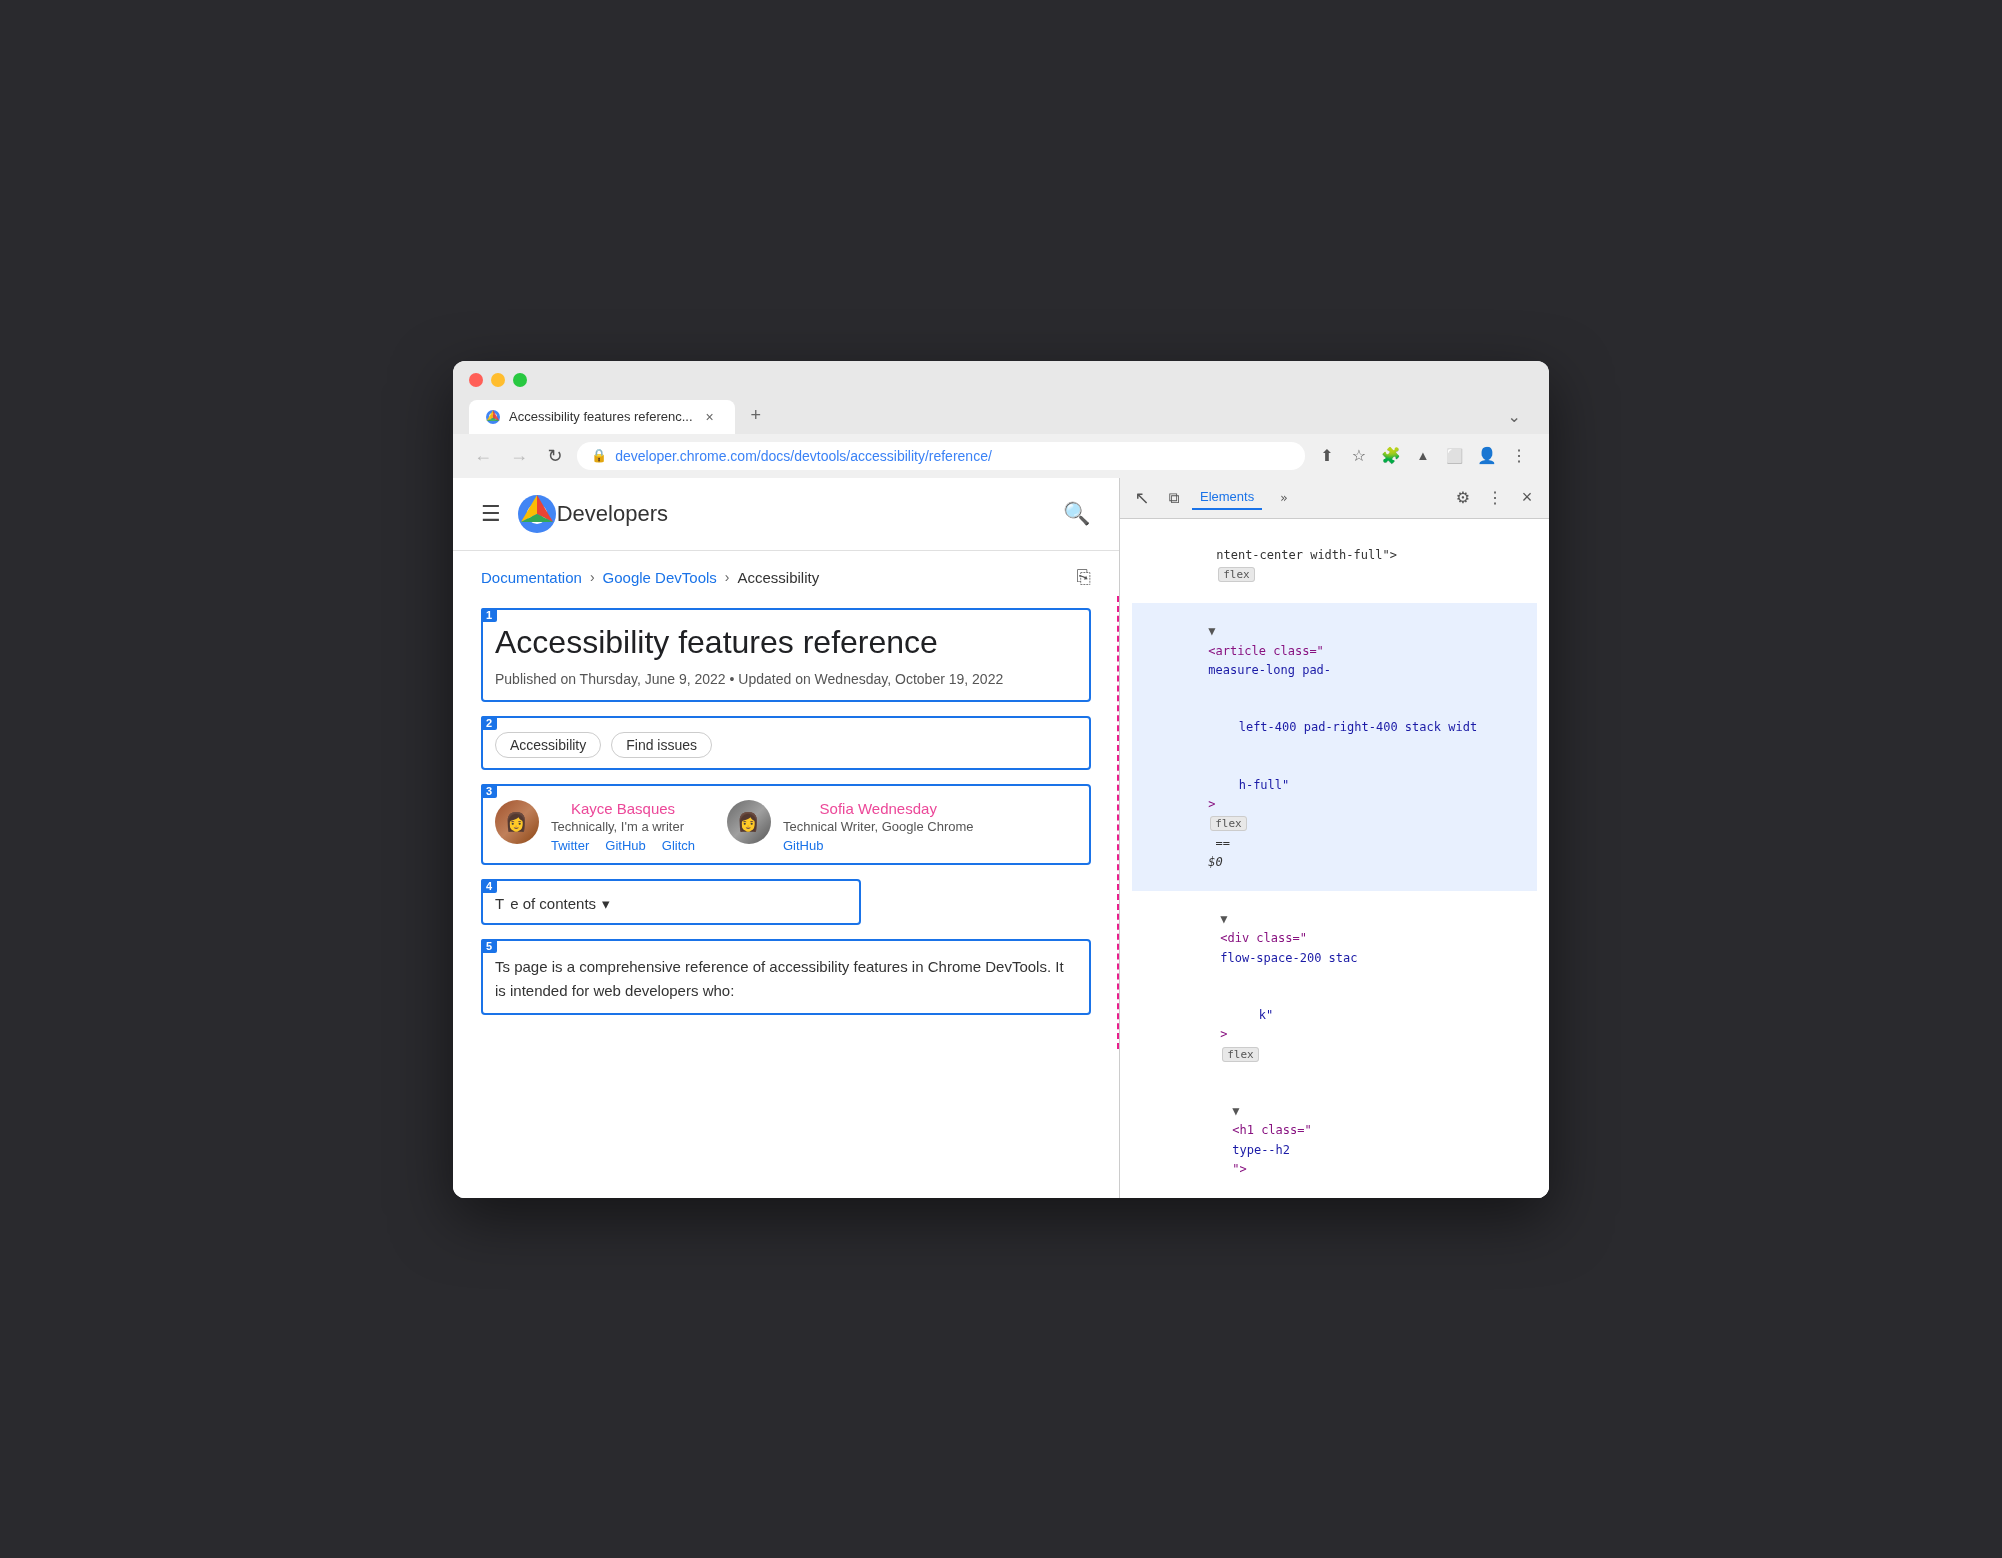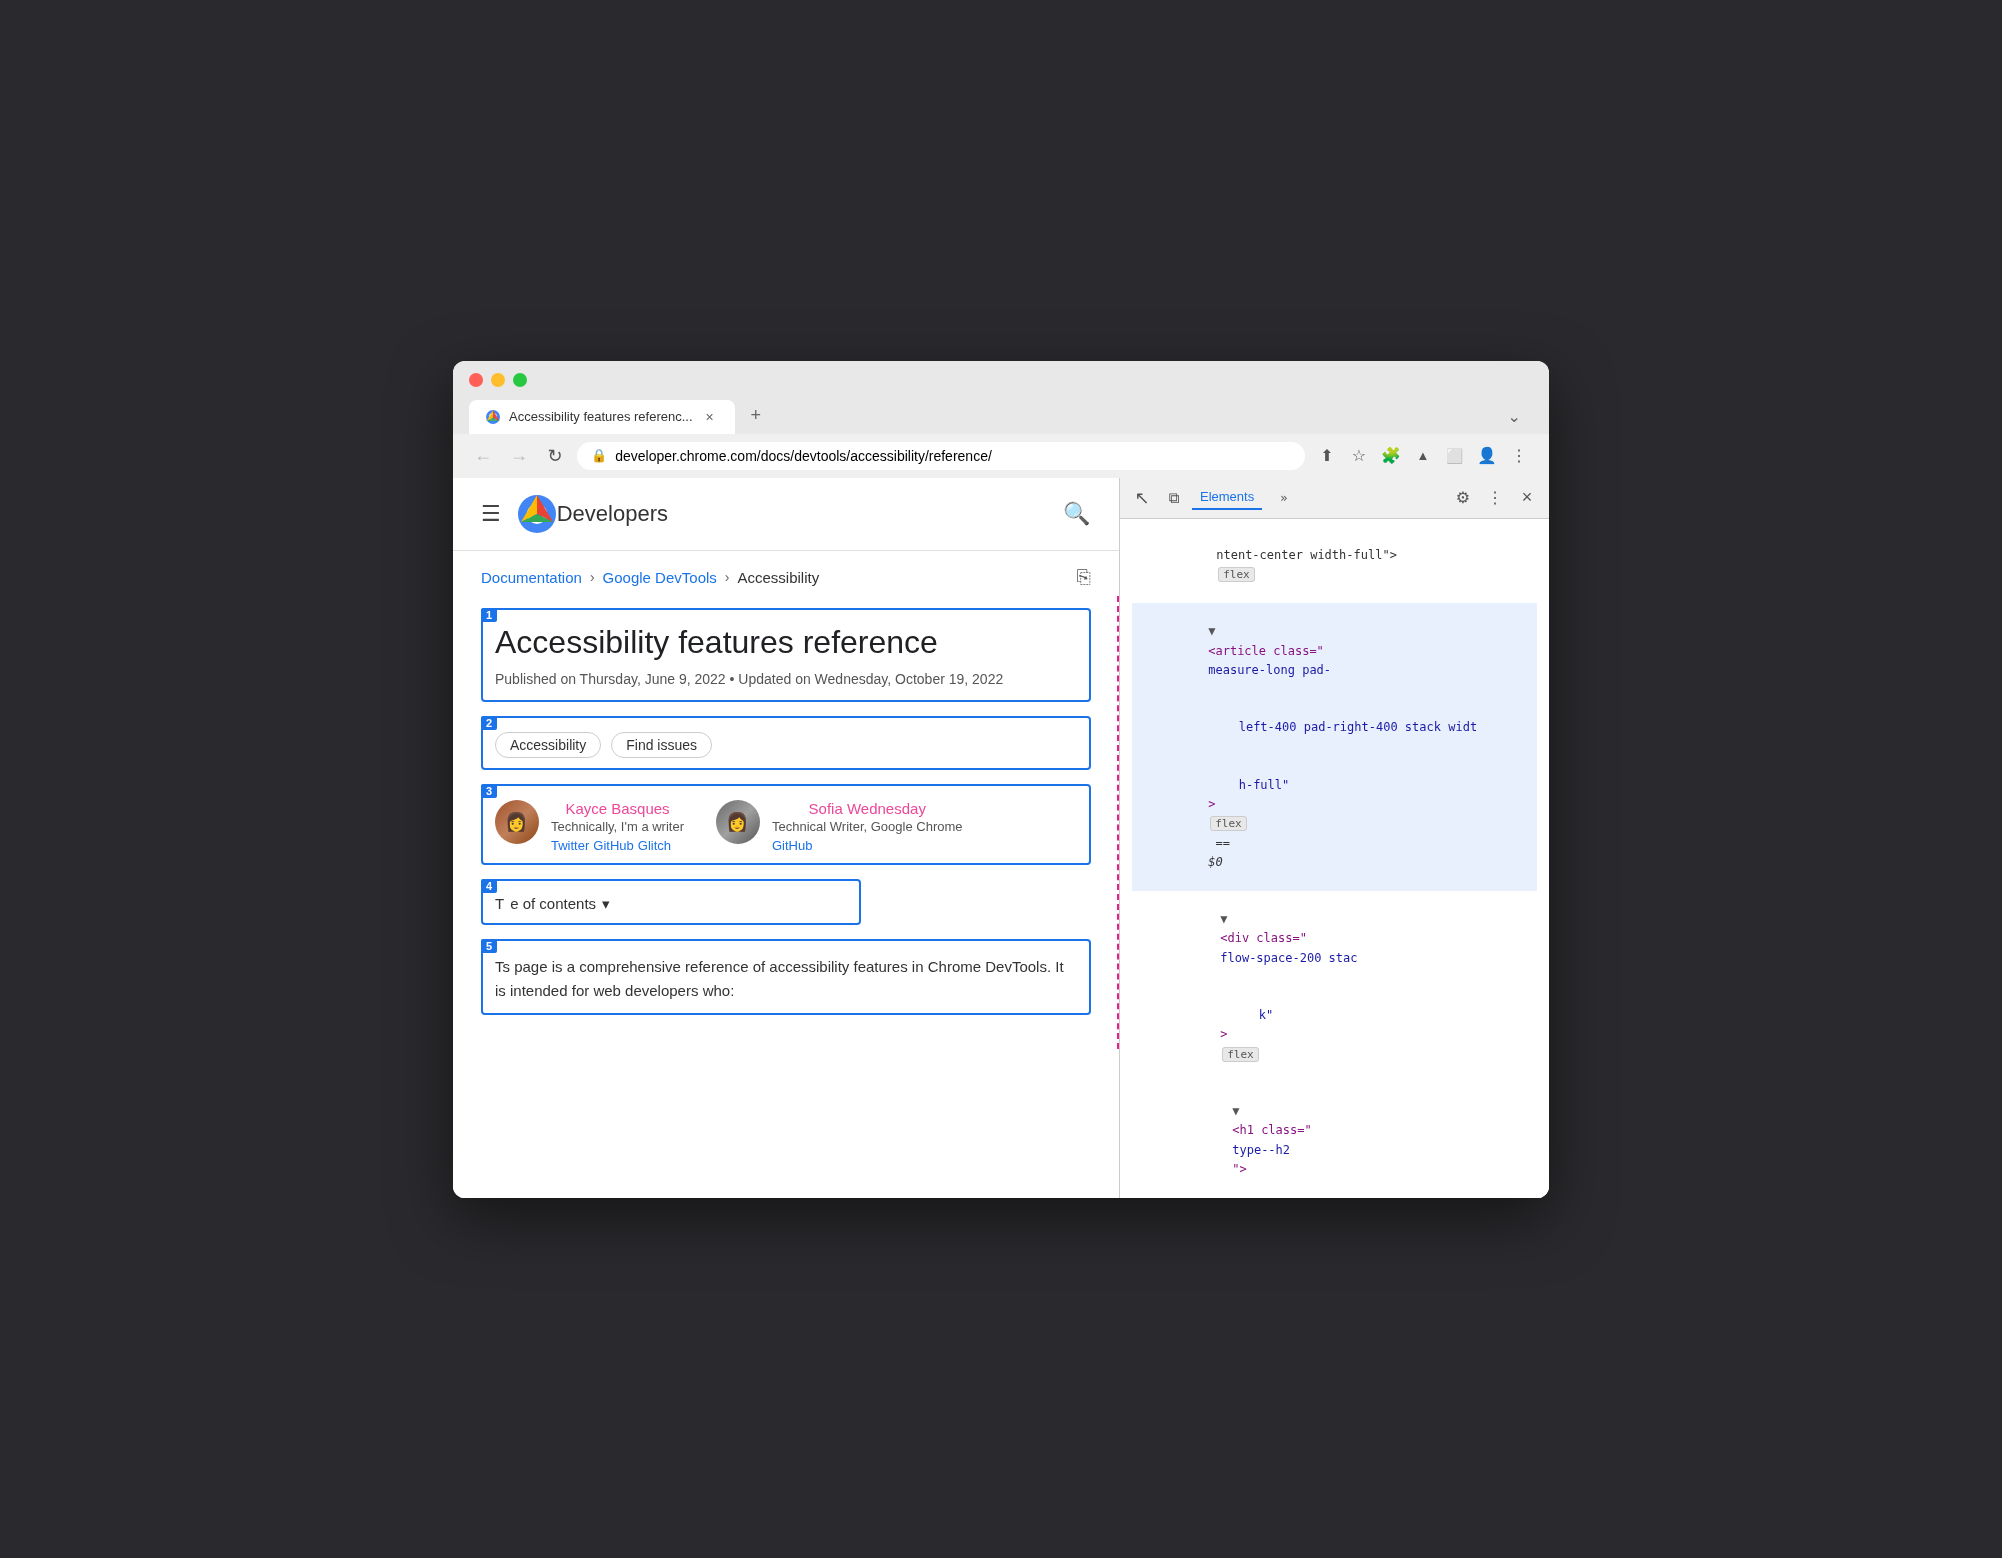--- a/index.html
+++ b/index.html
@@ -100,21 +100,21 @@
       background: #fff;
       border-radius: 20px;
       padding: 6px 14px;
       display: flex;
       align-items: center;
       gap: 8px;
       font-size: 14px;
       color: #333;
     }
     .url-bar .lock-icon { color: #555; font-size: 13px; }
-    .url-bar .url-text { color: #000000; flex: 1; }
+    .url-bar .url-text { color: #3b82f6; flex: 1; }
     .toolbar-icons {
       display: flex;
       gap: 4px;
       align-items: center;
     }
     .toolbar-icon-btn {
       width: 28px; height: 28px;
       border-radius: 50%;
       border: none;
       background: transparent;
@@ -229,21 +229,21 @@
     .author { display: flex; gap: 12px; align-items: flex-start; }
     .author-avatar {
       width: 44px; height: 44px;
       border-radius: 50%;
       background: #ccc;
       overflow: hidden;
       flex-shrink: 0;
     }
     .author-name { font-size: 15px; color: #ec4899; font-weight: 500; margin-bottom: 2px; text-align: center; }
     .author-title { font-size: 13px; color: #555; margin-bottom: 4px; }
-    .author-links { display: flex; gap: 4px; }
+    .author-links { display: flex; gap: 16px; }
     .author-link { font-size: 13px; color: #1a73e8; text-decoration: none; }
     
     .box4 {}
     .toc-toggle {
       display: flex; align-items: center; gap: 6px;
       font-size: 15px; color: #333; cursor: pointer;
       padding-top: 4px;
     }
     
     .box5 {}

